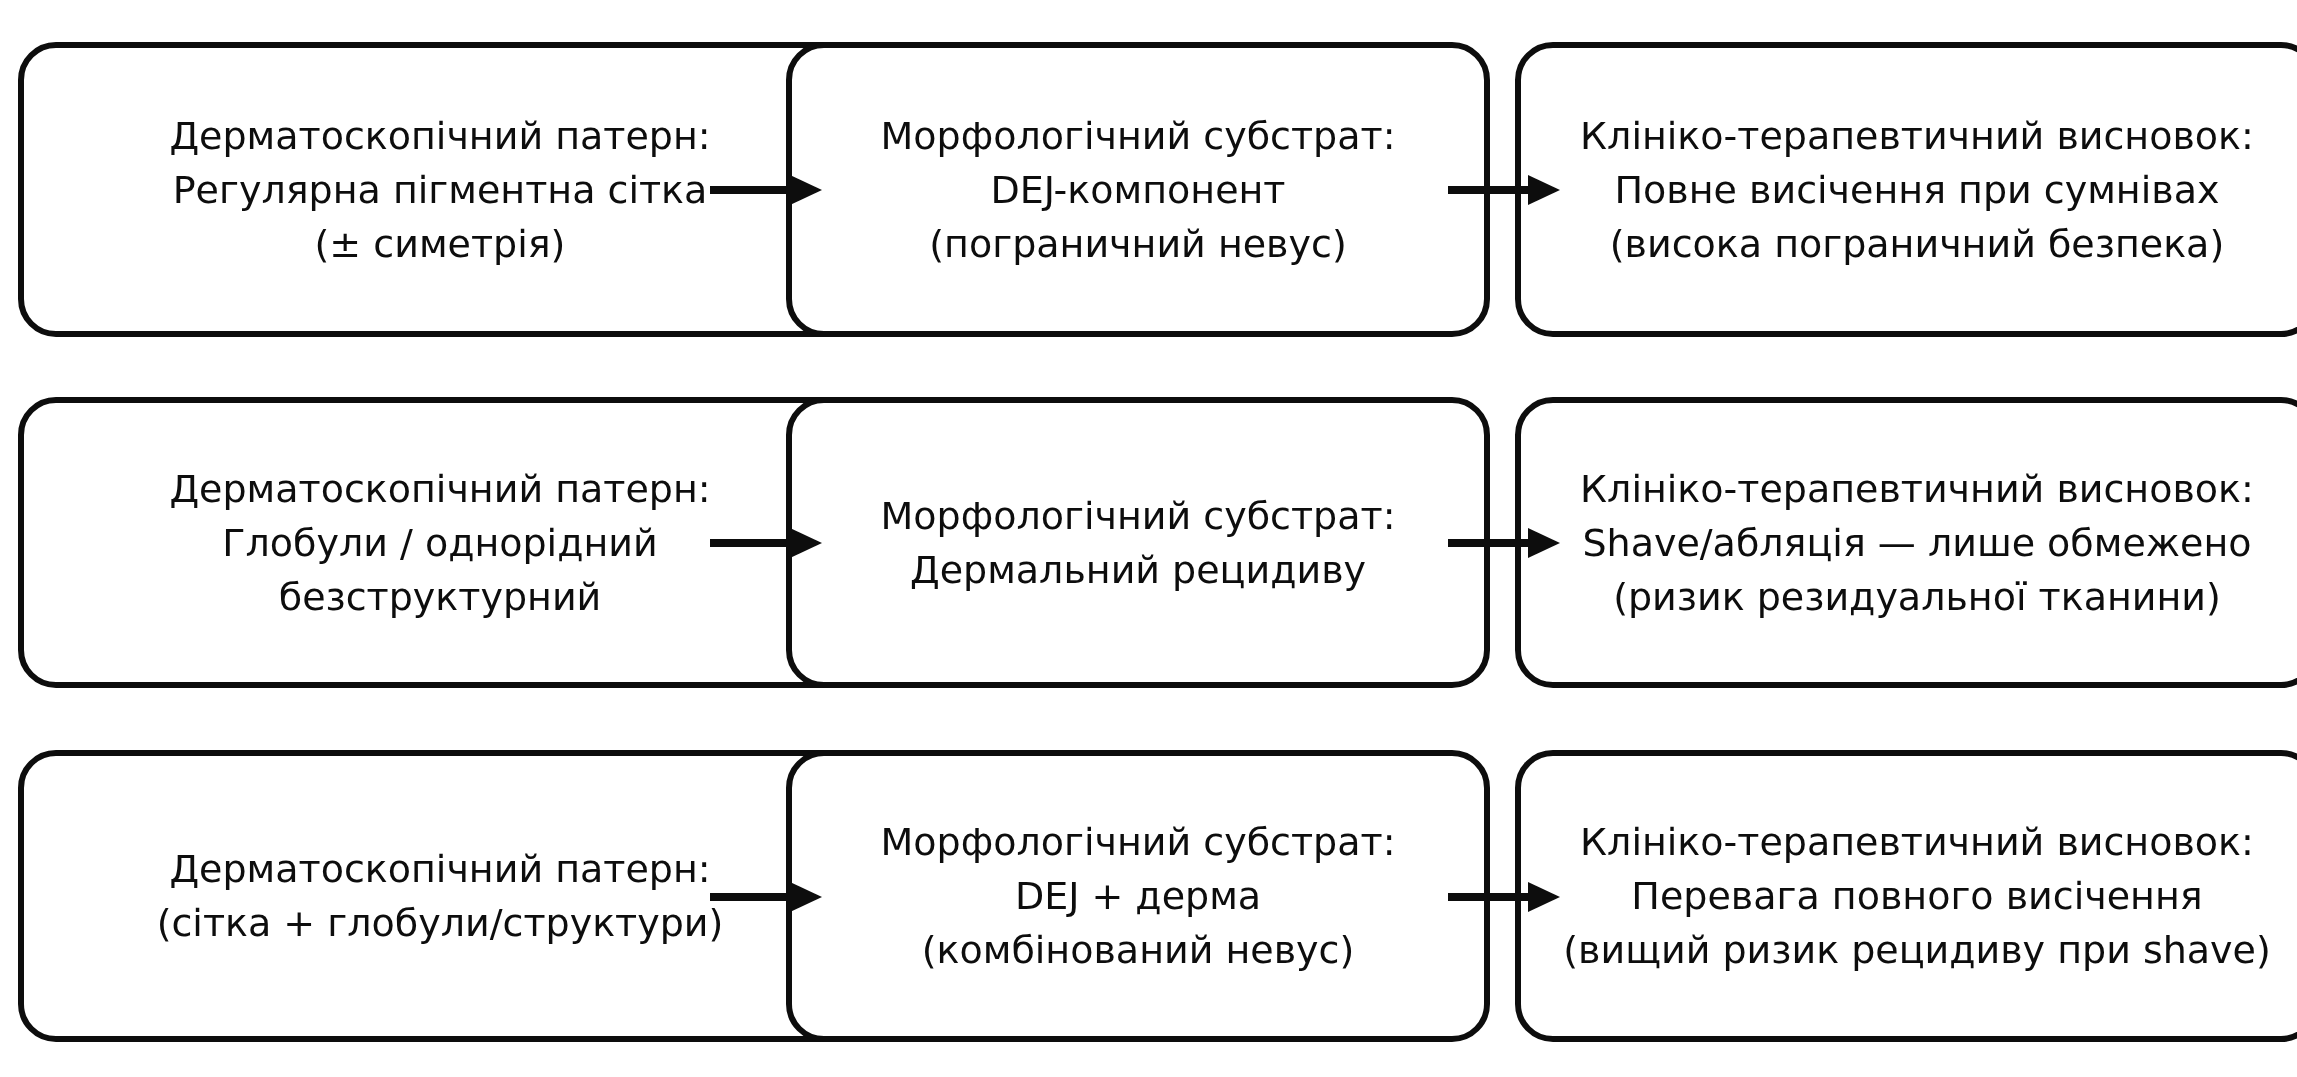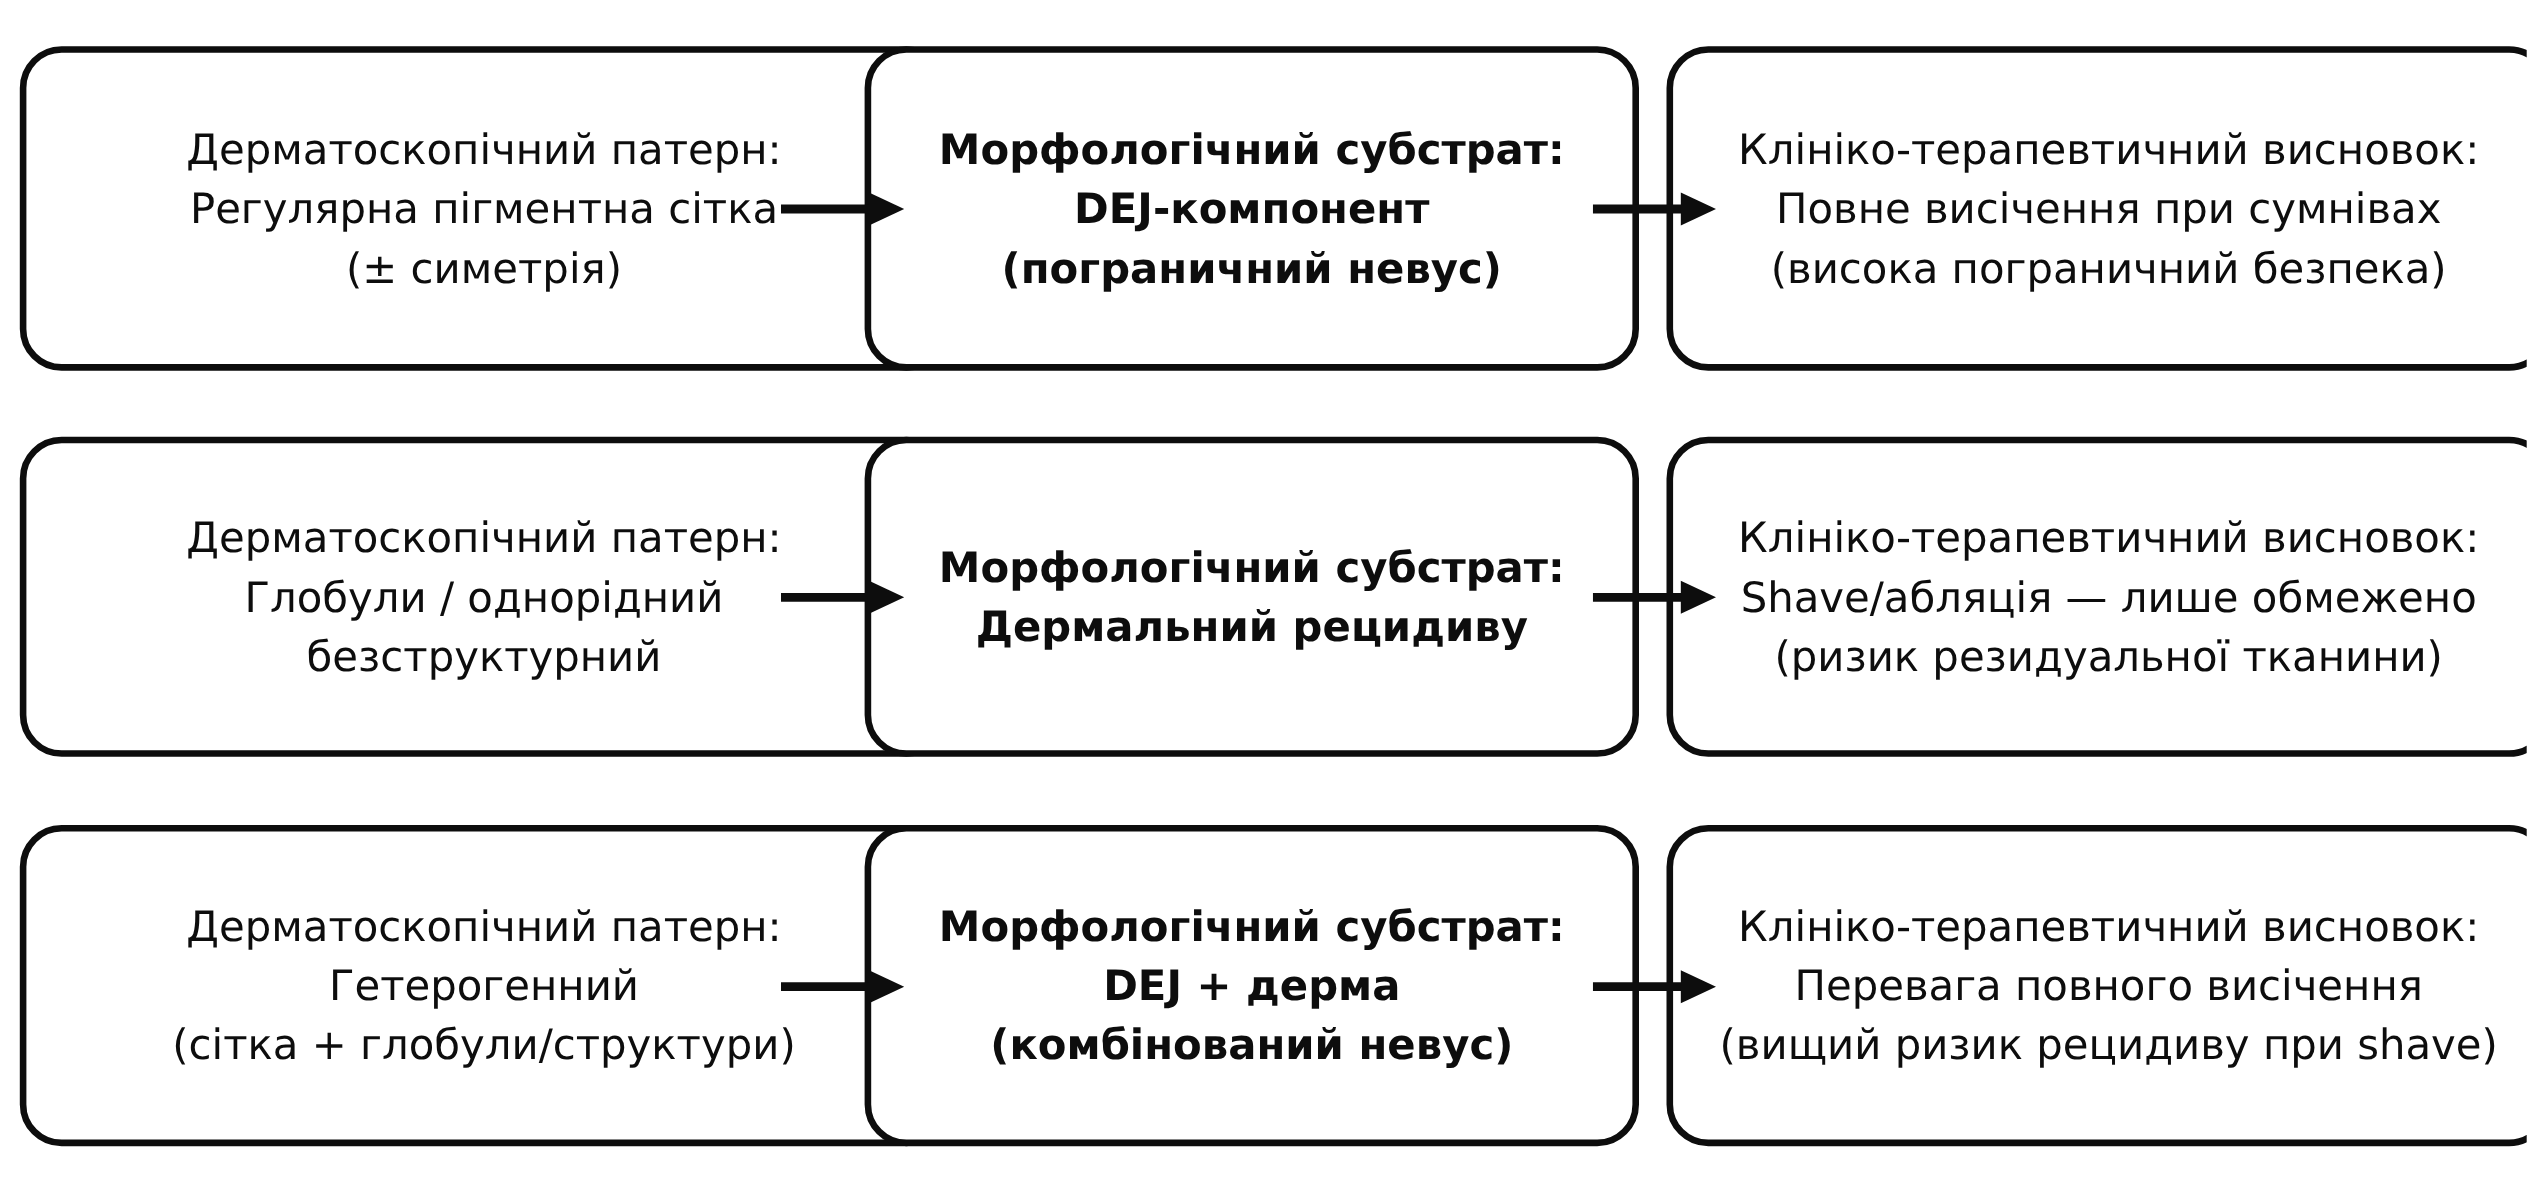--- a/index.html
+++ b/index.html
@@ -30,21 +30,21 @@
     z-index: 1;
   }
   .flowbox .line {
     display: block;
     font-size: 38px;
     line-height: 54px;
     white-space: nowrap;
   }
   
   .col1 { left: 18px;   width: 844px; }
-  .col2 { left: 786px;  width: 704px; font-weight: bold; }
+  .col2 { left: 786px;  width: 704px; }
   .col3 { left: 1515px; width: 804px; }
   
   .row1 { top: 42px;  height: 295px; }
   .row2 { top: 397px; height: 291px; }
   .row3 { top: 750px; height: 292px; }
 
   .arrow {
     position: absolute;
     width: 112px;
     height: 40px;
@@ -87,21 +87,20 @@
     <span class="line">Дермальний рецидиву</span>
   </div>
   <div class="flowbox col3 row2">
     <span class="line">Клініко-терапевтичний висновок:</span>
     <span class="line">Shave/абляція — лише обмежено</span>
     <span class="line">(ризик резидуальної тканини)</span>
   </div>
 
   <div class="flowbox col1 row3">
     <span class="line">Дерматоскопічний патерн:</span>
-    <span class="line">Гетерогенний</span>
     <span class="line">(сітка + глобули/структури)</span>
   </div>
   <div class="flowbox col2 row3">
     <span class="line">Морфологічний субстрат:</span>
     <span class="line">DEJ + дерма</span>
     <span class="line">(комбінований невус)</span>
   </div>
   <div class="flowbox col3 row3">
     <span class="line">Клініко-терапевтичний висновок:</span>
     <span class="line">Перевага повного висічення</span>

